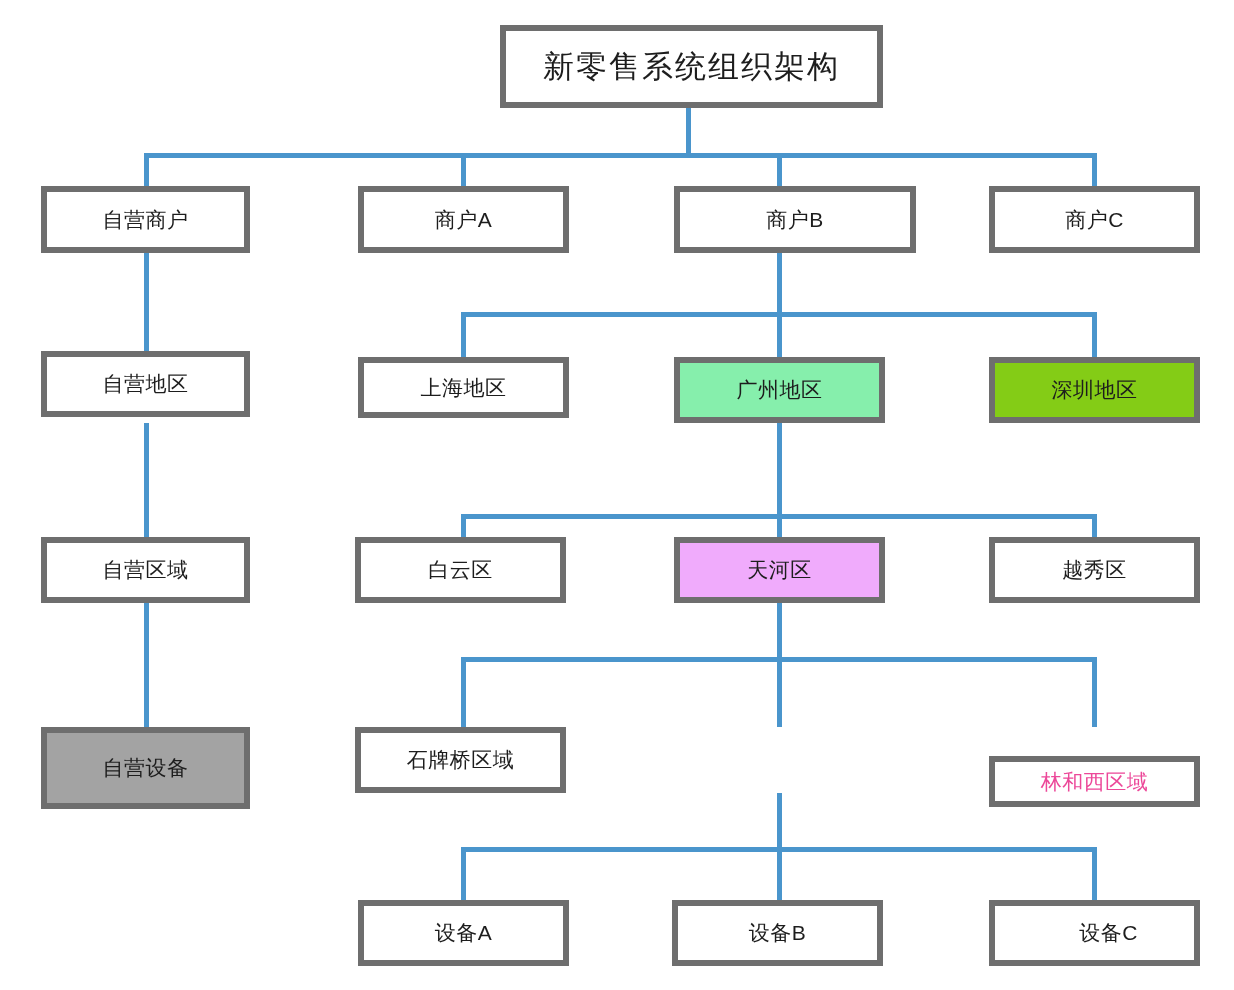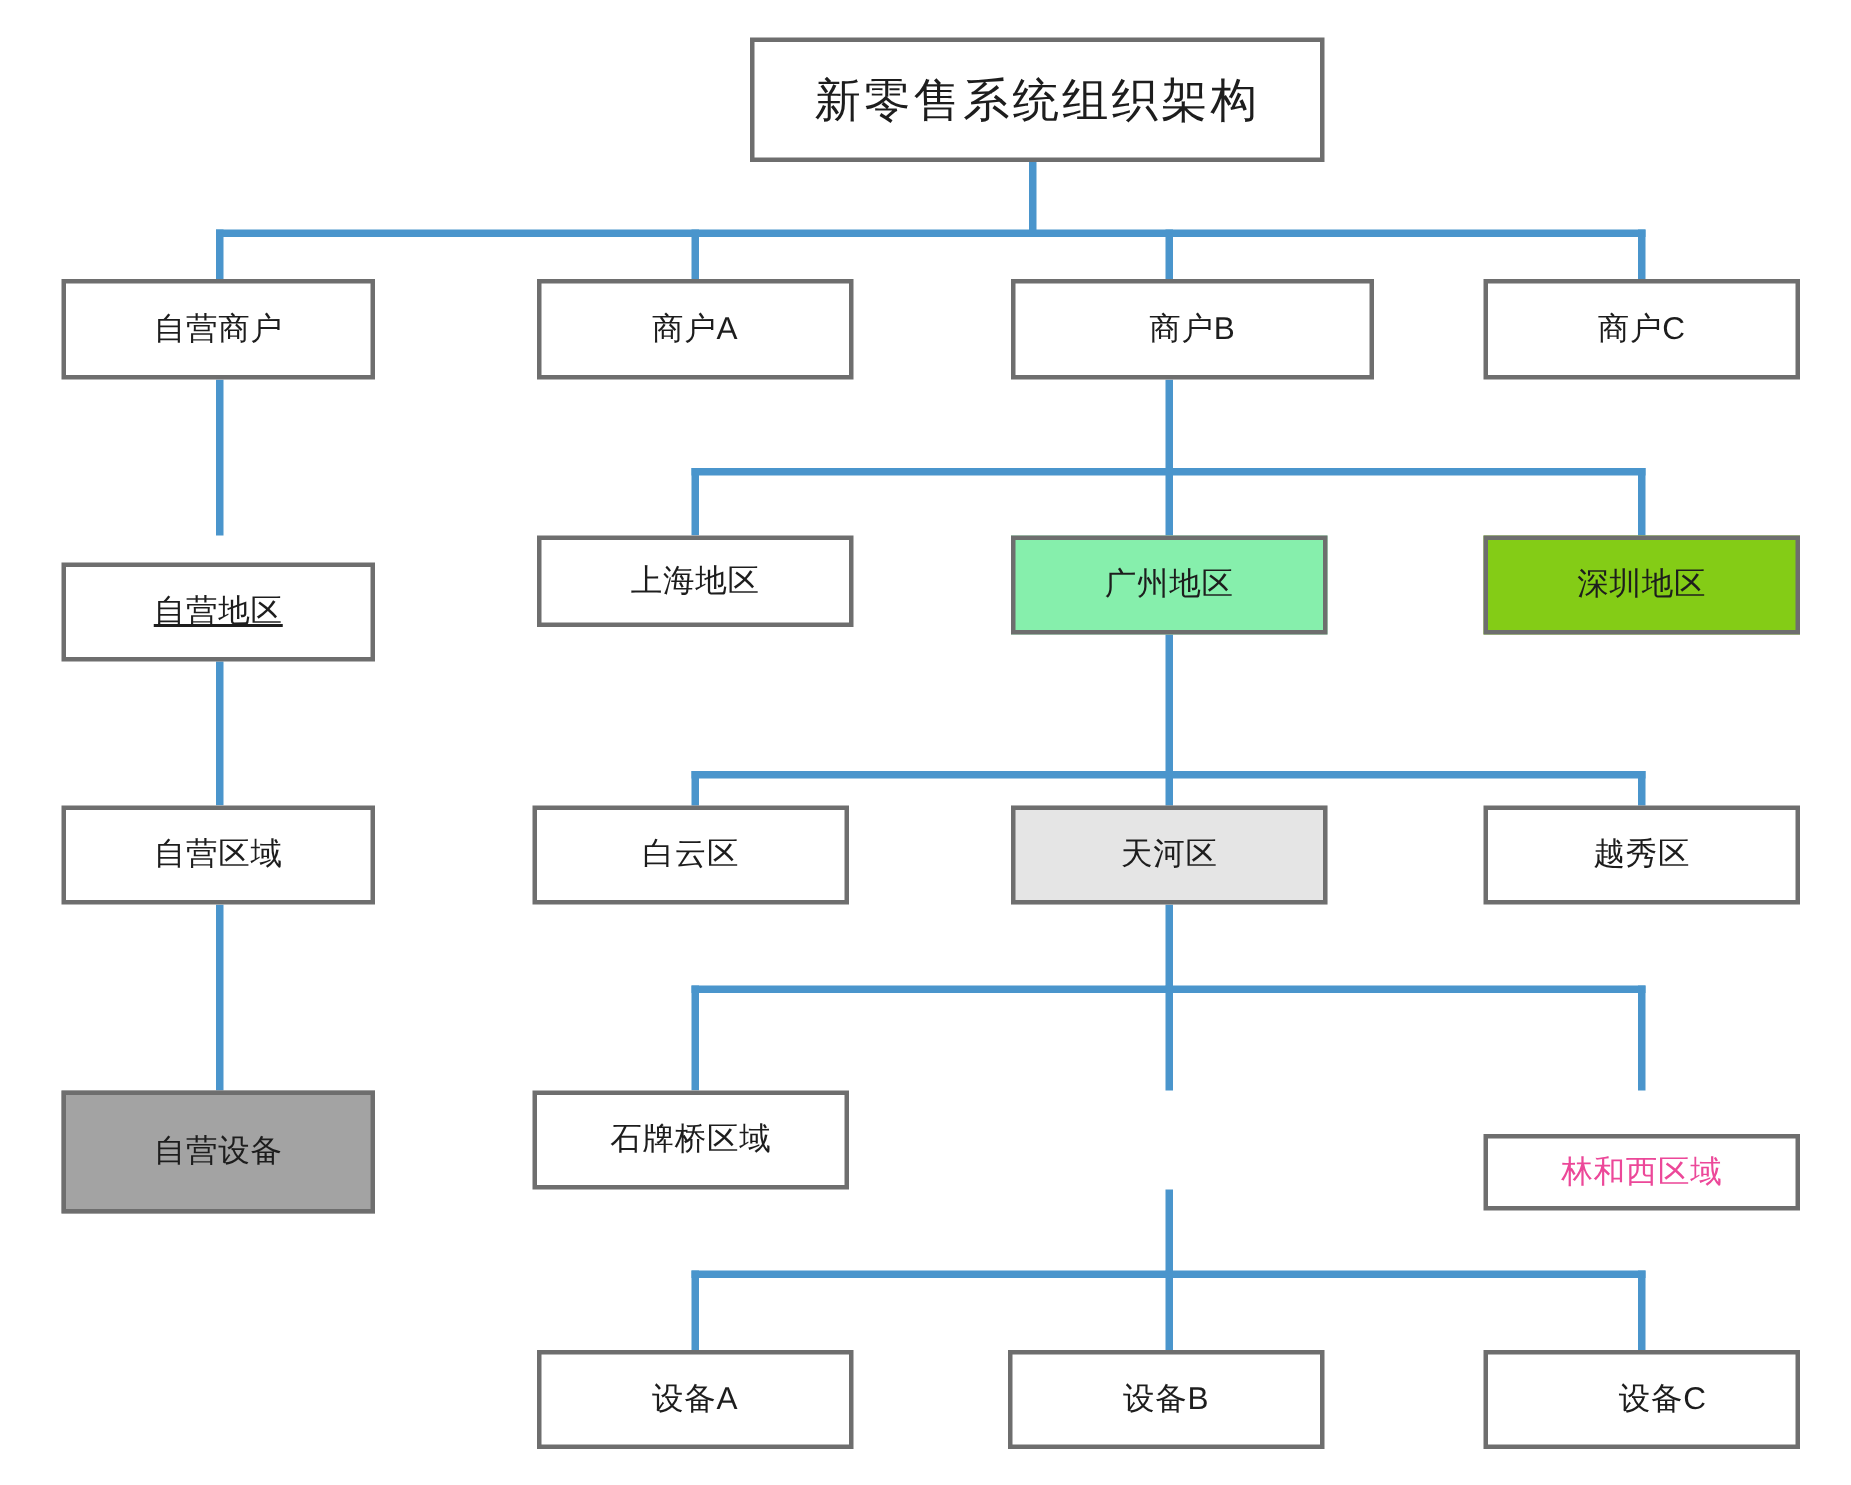--- a/index.html
+++ b/index.html
@@ -14,21 +14,21 @@
   #canvas {
     position: relative;
     width: 1234px;
     height: 990px;
     background: #ffffff;
     overflow: hidden;
   }
   .node {
     position: absolute;
     box-sizing: border-box;
-    border: 3px solid #3b82f6;
+    border: 6px solid #3b82f6;
     background: #ffffff;
     display: flex;
     align-items: center;
     justify-content: center;
     text-align: right;
     color: #1d1d1d;
     font-size: 21px;
     line-height: 1.2;
     letter-spacing: 0.5px;
     z-index: 2;
@@ -86,28 +86,28 @@
   <div class="conn" style="left: 777px; top: 847px; width: 5px; height: 53px; background: rgb(74, 149, 204);"></div>
   <div class="conn" style="left: 1092px; top: 847px; width: 5px; height: 53px; background: rgb(74, 149, 204);"></div>
 
   <div class="node root" style="left: 500px; top: 25px; width: 383px; height: 83px; border-color: rgb(110, 110, 110); background: rgb(255, 255, 255); color: rgb(29, 29, 29);">新零售系统组织架构</div>
 
   <div class="node" style="left: 41px; top: 186px; width: 209px; height: 67px; border-color: rgb(110, 110, 110); background: rgb(255, 255, 255); color: rgb(29, 29, 29);">自营商户</div>
   <div class="node" style="left: 358px; top: 186px; width: 211px; height: 67px; border-color: rgb(110, 110, 110); background: rgb(255, 255, 255); color: rgb(29, 29, 29);">商户A</div>
   <div class="node" style="left: 674px; top: 186px; width: 242px; height: 67px; border-color: rgb(110, 110, 110); background: rgb(255, 255, 255); color: rgb(29, 29, 29);">商户B</div>
   <div class="node" style="left: 989px; top: 186px; width: 211px; height: 67px; border-color: rgb(110, 110, 110); background: rgb(255, 255, 255); color: rgb(29, 29, 29);">商户C</div>
 
-  <div class="node" style="left: 41px; top: 375px; width: 209px; height: 66px; border-color: rgb(110, 110, 110); background: rgb(255, 255, 255); color: rgb(29, 29, 29); text-decoration: underline;">自营地区</div>
+  <div class="node" style="left: 41px; top: 351px; width: 209px; height: 66px; border-color: rgb(110, 110, 110); background: rgb(255, 255, 255); color: rgb(29, 29, 29);">自营地区</div>
   <div class="node" style="left: 358px; top: 357px; width: 211px; height: 61px; border-color: rgb(110, 110, 110); background: rgb(255, 255, 255); color: rgb(29, 29, 29);">上海地区</div>
   <div class="node" style="left: 674px; top: 357px; width: 211px; height: 66px; border-color: rgb(110, 110, 110); background: #86efac; color: rgb(29, 29, 29);">广州地区</div>
   <div class="node" style="left: 989px; top: 357px; width: 211px; height: 66px; border-color: rgb(110, 110, 110); background: #84cc16; color: rgb(29, 29, 29);">深圳地区</div>
 
   <div class="node" style="left: 41px; top: 537px; width: 209px; height: 66px; border-color: rgb(110, 110, 110); background: rgb(255, 255, 255); color: rgb(29, 29, 29);">自营区域</div>
   <div class="node" style="left: 355px; top: 537px; width: 211px; height: 66px; border-color: rgb(110, 110, 110); background: rgb(255, 255, 255); color: rgb(29, 29, 29);">白云区</div>
-  <div class="node" style="left: 674px; top: 537px; width: 211px; height: 66px; border-color: rgb(110, 110, 110); background: #e5e5e5; color: rgb(29, 29, 29);">天河区</div>
+  <div class="node" style="left: 674px; top: 537px; width: 211px; height: 66px; border-color: rgb(110, 110, 110); background: #f0abfc; color: rgb(29, 29, 29);">天河区</div>
   <div class="node" style="left: 989px; top: 537px; width: 211px; height: 66px; border-color: rgb(110, 110, 110); background: rgb(255, 255, 255); color: rgb(29, 29, 29);">越秀区</div>
 
   <div class="node" style="left: 41px; top: 727px; width: 209px; height: 82px; border-color: rgb(110, 110, 110); background: #a3a3a3; color: rgb(29, 29, 29);">自营设备</div>
   <div class="node" style="left: 355px; top: 727px; width: 211px; height: 66px; border-color: rgb(110, 110, 110); background: rgb(255, 255, 255); color: rgb(29, 29, 29);">石牌桥区域</div>
   <div class="node" style="left: 989px; top: 756px; width: 211px; height: 51px; border-color: rgb(110, 110, 110); background: rgb(255, 255, 255); color: #ec4899;">林和西区域</div>
 
   <div class="node" style="left: 358px; top: 900px; width: 211px; height: 66px; border-color: rgb(110, 110, 110); background: rgb(255, 255, 255); color: rgb(29, 29, 29);">设备A</div>
   <div class="node" style="left: 672px; top: 900px; width: 211px; height: 66px; border-color: rgb(110, 110, 110); background: rgb(255, 255, 255); color: rgb(29, 29, 29);">设备B</div>
   <div class="node" style="left: 989px; top: 900px; width: 211px; height: 66px; border-color: rgb(110, 110, 110); background: rgb(255, 255, 255); color: rgb(29, 29, 29); padding-left: 28px;">设备C</div>
 

